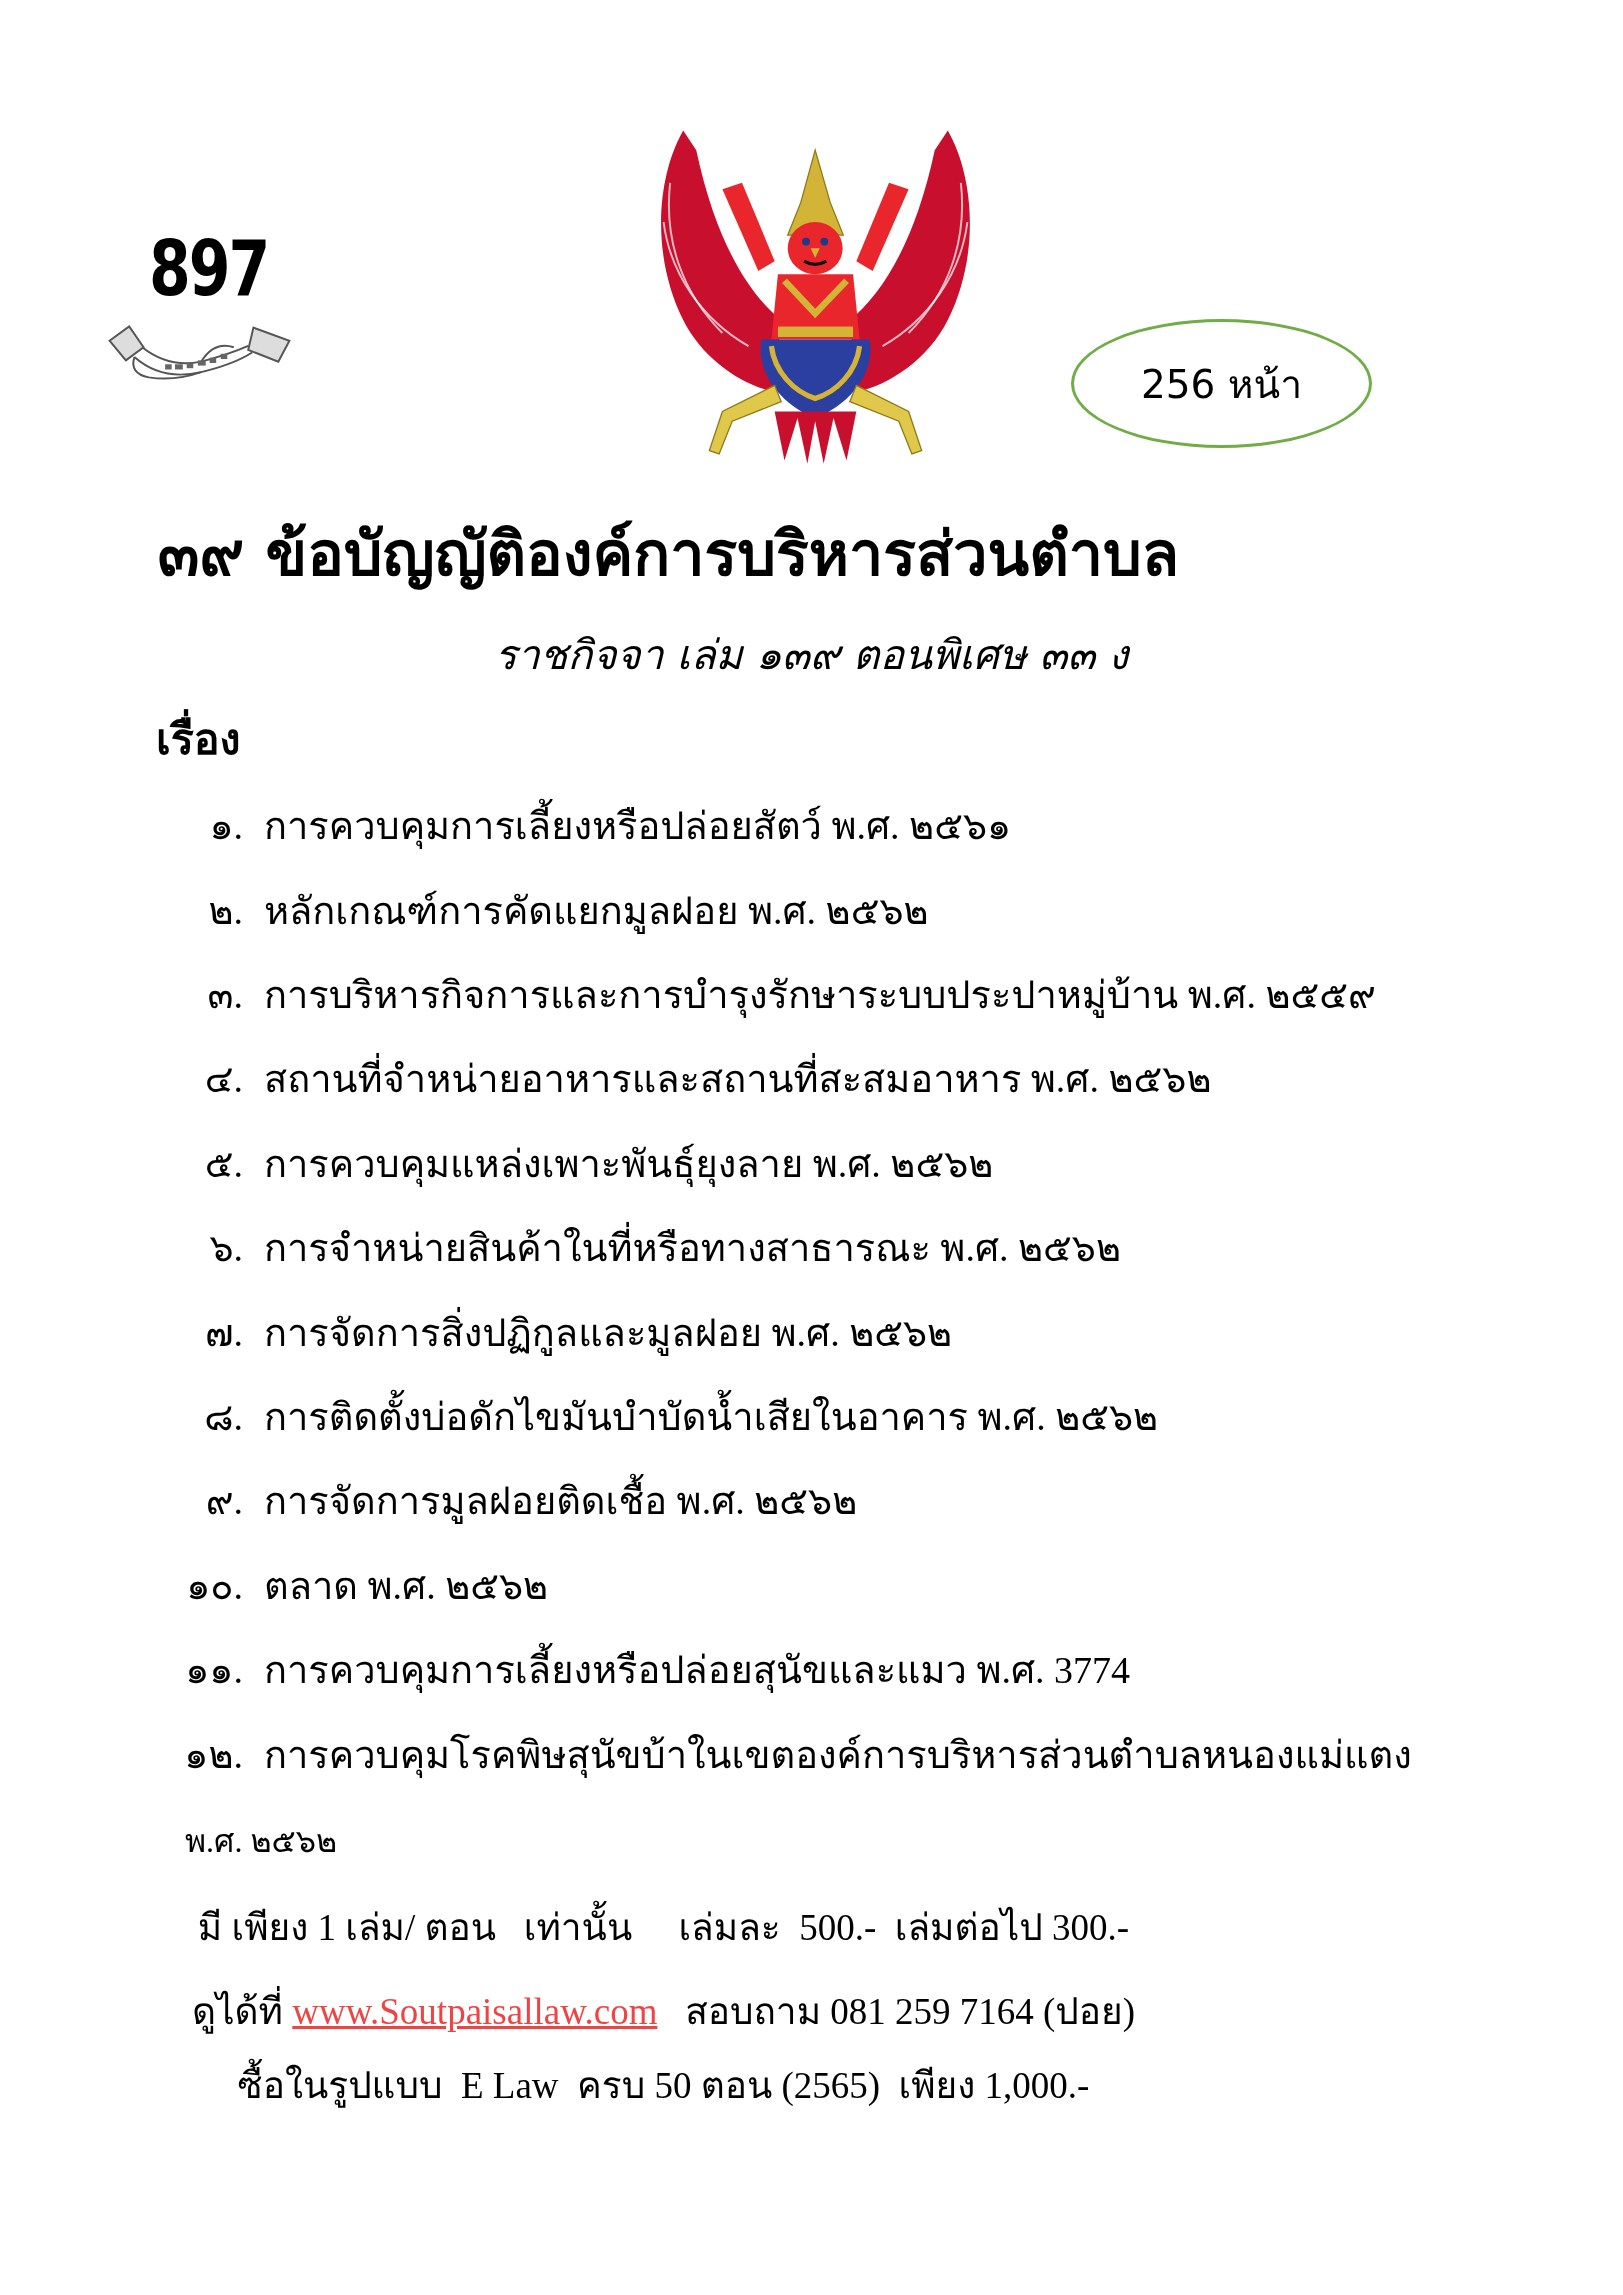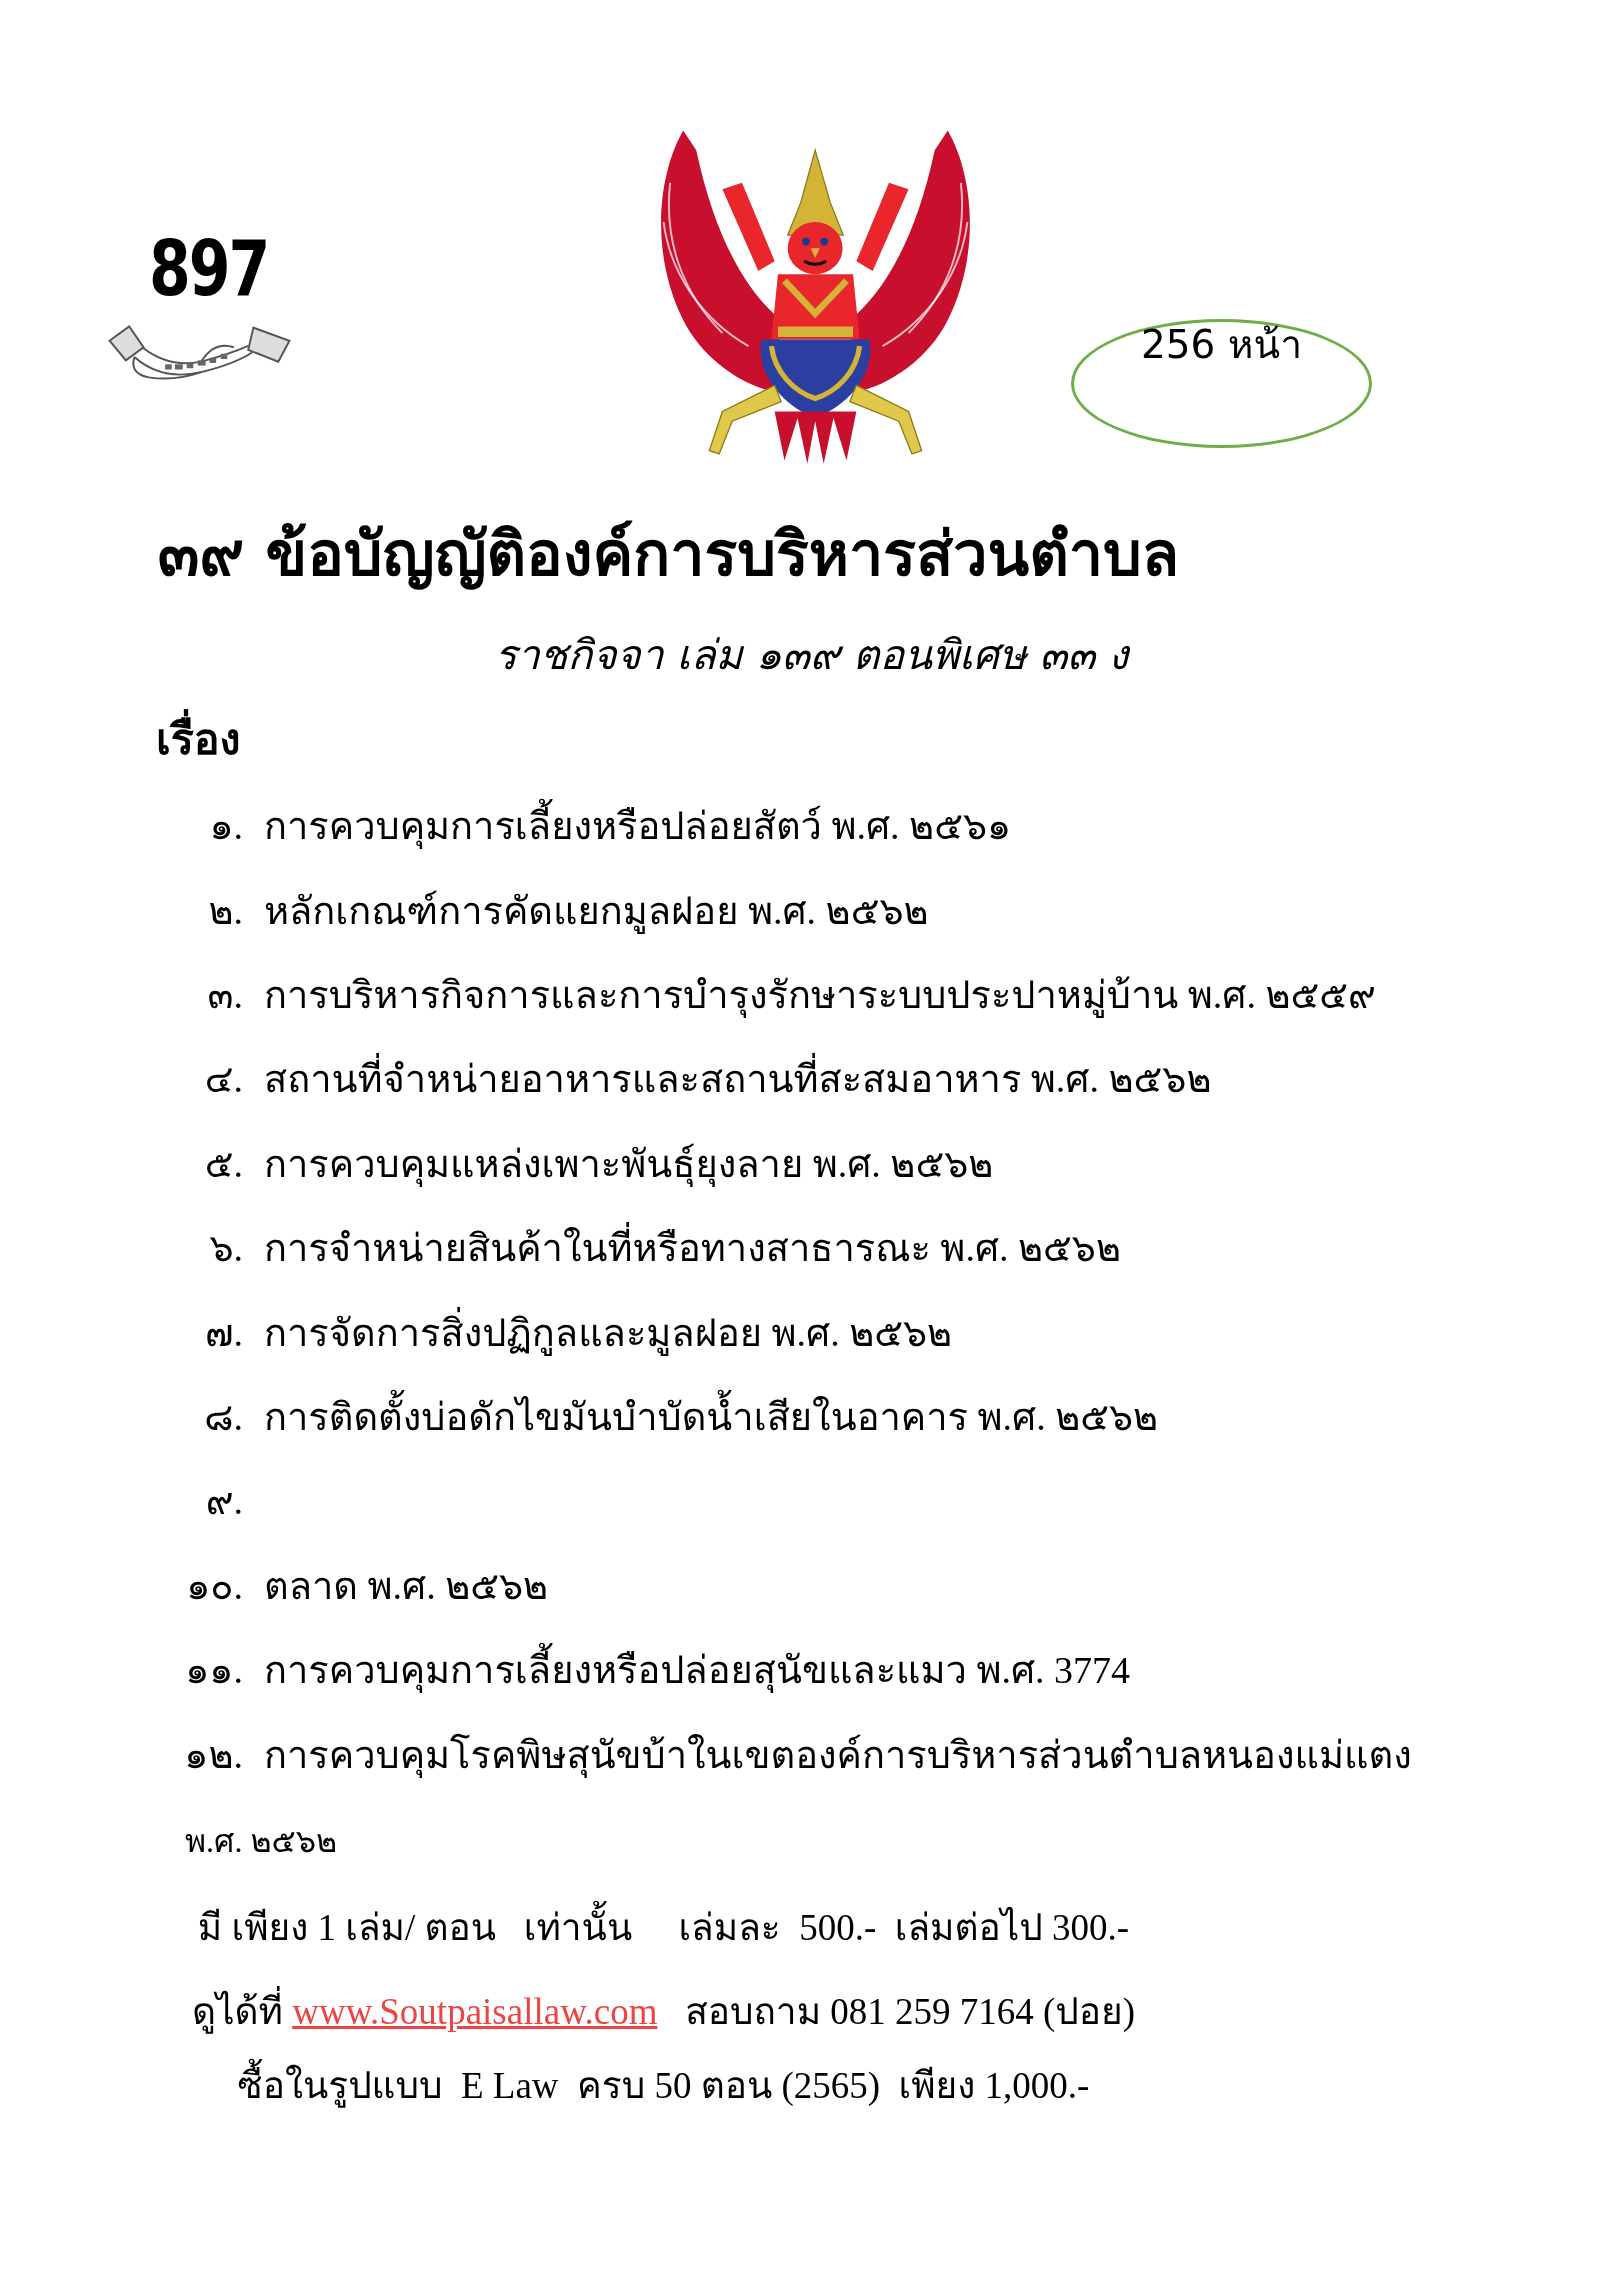--- a/index.html
+++ b/index.html
@@ -9,21 +9,21 @@
     left: 149px; top: 230px;
     font-family: "DejaVu Sans", sans-serif; font-weight: bold;
     font-size: 77px; letter-spacing: -2.6px; line-height: 1;
     transform: scaleX(0.78); transform-origin: left top;
   }
   .ribbon { left: 103px; top: 321px; width: 191px; height: 63px; }
   .garuda { left: 644px; top: 124px; width: 343px; height: 343px; }
   .badge {
     left: 1071px; top: 319px; width: 301px; height: 129px;
     border: 3.3px solid #70ad47; border-radius: 50%; box-sizing: border-box;
-    display: flex; align-items: flex-start; justify-content: center;
+    display: flex; align-items: center; justify-content: center;
   }
   .badge-text { font-family: "DejaVu Sans", sans-serif; font-size: 39px; line-height: 1; margin-top: 2.6px; }
   .title {
     left: 0; width: 1337px; top: 517px; text-align: center;
     font-family: "DejaVu Sans", sans-serif; font-weight: bold; font-size: 61px; line-height: 1.2;
   }
   .subtitle {
     left: 0; width: 1623px; top: 631px; text-align: center;
     font-family: "DejaVu Sans", sans-serif; font-style: italic; font-size: 41px; line-height: 1.2;
   }
@@ -146,20 +146,21 @@
   <div class="item" style="top:1280px">
     <span class="item-num">๗.</span>
     <span class="item-text">การจัดการสิ่งปฏิกูลและมูลฝอย พ.ศ. ๒๕๖๒</span>
   </div>
   <div class="item" style="top:1364px">
     <span class="item-num">๘.</span>
     <span class="item-text">การติดตั้งบ่อดักไขมันบำบัดน้ำเสียในอาคาร พ.ศ. ๒๕๖๒</span>
   </div>
   <div class="item" style="top:1448px">
     <span class="item-num">๙.</span>
+    <span class="item-text">การจัดการมูลฝอยติดเชื้อ พ.ศ. ๒๕๖๒</span>
   </div>
   <div class="item" style="top:1533px">
     <span class="item-num">๑๐.</span>
     <span class="item-text">ตลาด พ.ศ. ๒๕๖๒</span>
   </div>
   <div class="item" style="top:1617px">
     <span class="item-num">๑๑.</span>
     <span class="item-text">การควบคุมการเลี้ยงหรือปล่อยสุนัขและแมว  พ.ศ. 3774</span>
   </div>
   <div class="item" style="top:1702px">

